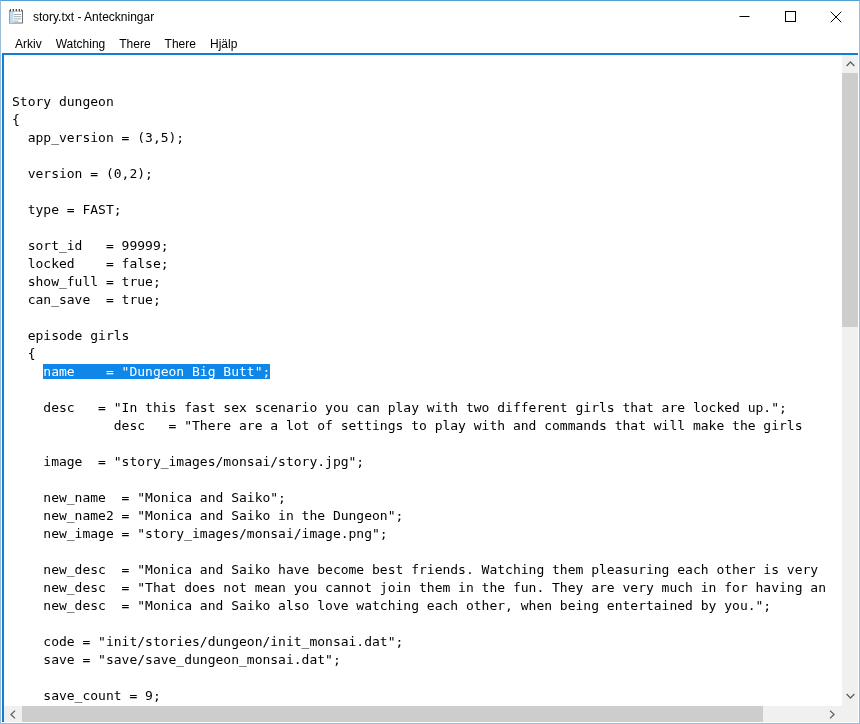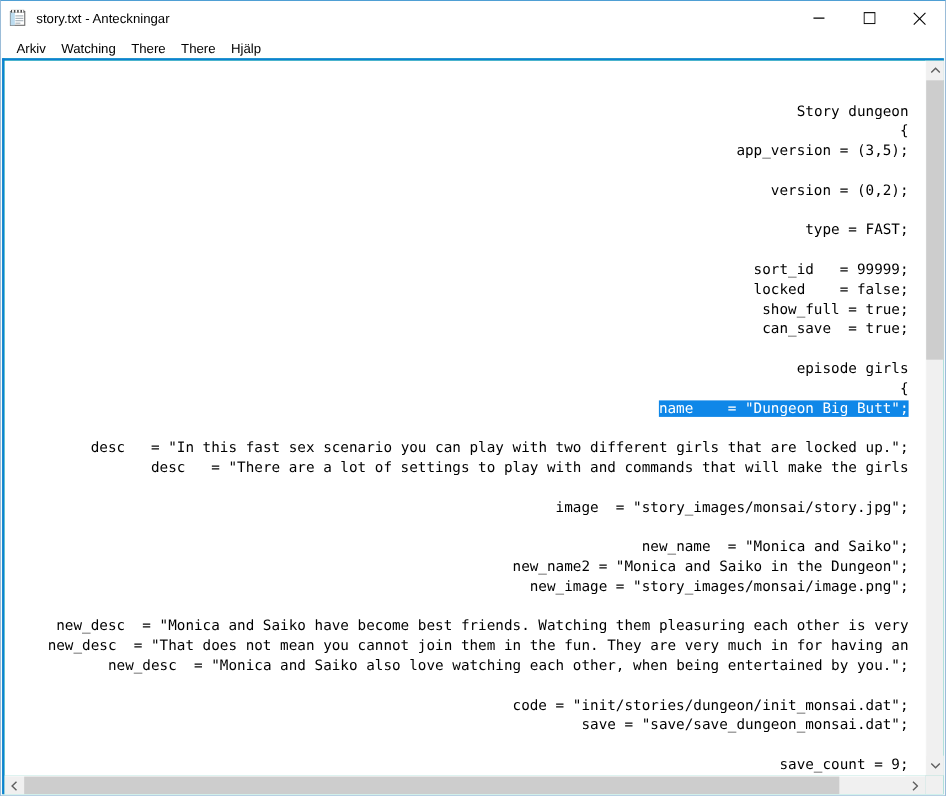--- a/index.html
+++ b/index.html
@@ -88,23 +88,22 @@
   
   #editor-frame {
     position: absolute;
     left: 1px;
     top: 52px;
     right: 1px;
     bottom: 1px;
     border-left: 2px solid #0e7fd3;
     border-top: 2px solid #0e7fd3;
     box-sizing: border-box;
-    background: #14b8a6;
+    background: #fef9c3;
     overflow: hidden;
-    text-align: right;
   }
 
   #text-canvas {
     position: absolute;
     left: 0;
     top: 0;
     right: 17px;
     bottom: 17px;
     overflow: hidden;
     background: #ffffff;

